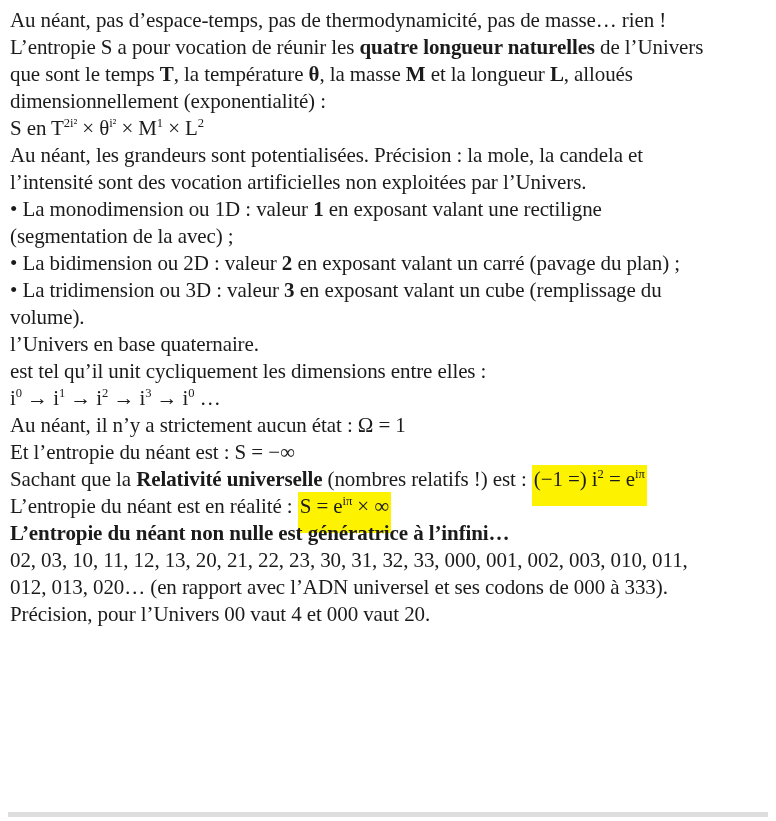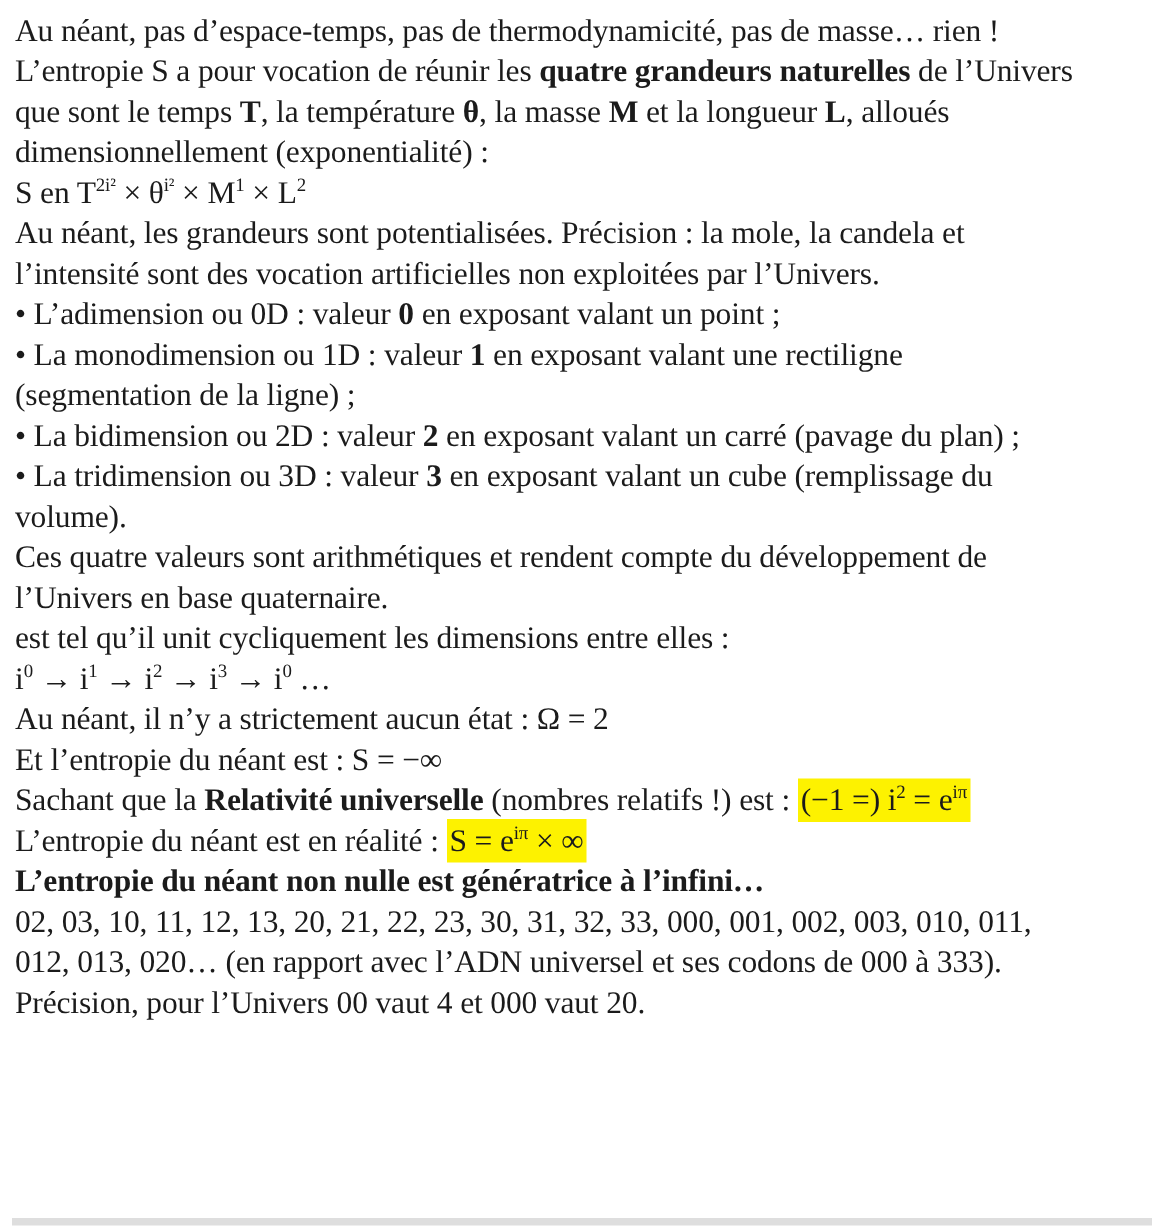--- a/index.html
+++ b/index.html
@@ -17,50 +17,48 @@
     font-size:21px;
     line-height:27px;
     height:27px;
     white-space:nowrap;
     letter-spacing:-0.1px;
   }
   .line.center { text-align:left; }
   .b { font-weight:bold; }
   sup { font-size:60%; line-height:0; }
   sub { font-size:60%; line-height:0; }
-  .hl { background:var(--hl); padding:2px 2px 3px 2px; }
+  .hl { background:var(--hl); padding:2px 2px 15px 2px; }
   .bottom-strip {
     position:absolute;
     left:8px; right:8px; bottom:4px; height:5px;
     background:#dedede;
   }
 </style>
 </head>
 <body>
 
 <div class="page">
   <div class="doc">
       <div class="line"><span>Au néant, pas d’espace-temps, pas de thermodynamicité, pas de masse… rien !</span></div>
-      <div class="line"><span>L’entropie S a pour vocation de réunir les </span><span class="b">quatre grandeurs naturelles</span><span> de l’Univers</span></div>
+      <div class="line"><span>L’entropie S a pour vocation de réunir les </span><span class="b">quatre longueur naturelles</span><span> de l’Univers</span></div>
       <div class="line"><span>que sont le temps </span><span class="b">T</span><span>, la température </span><span class="b">θ</span><span>, la masse </span><span class="b">M</span><span> et la longueur </span><span class="b">L</span><span>, alloués</span></div>
       <div class="line"><span>dimensionnellement (exponentialité) :</span></div>
       <div class="line center"><span>S en T</span><sup>2i²</sup><span> ×  θ</span><sup>i²</sup><span> × M</span><sup>1</sup><span> × L</span><sup>2</sup></div>
       <div class="line"><span>Au néant, les grandeurs sont potentialisées. Précision : la mole, la candela et</span></div>
       <div class="line"><span>l’intensité sont des vocation artificielles non exploitées par l’Univers.</span></div>
-      <div class="line"><span>• L’adimension ou 0D : valeur </span><span class="b">0</span><span> en exposant valant un point ;</span></div>
       <div class="line"><span>• La monodimension ou 1D : valeur </span><span class="b">1</span><span> en exposant valant une rectiligne</span></div>
-      <div class="line"><span>(segmentation de la ligne) ;</span></div>
+      <div class="line"><span>(segmentation de la avec) ;</span></div>
       <div class="line"><span>• La bidimension ou 2D : valeur </span><span class="b">2</span><span> en exposant valant un carré (pavage du plan) ;</span></div>
       <div class="line"><span>• La tridimension ou 3D : valeur </span><span class="b">3</span><span> en exposant valant un cube (remplissage du</span></div>
       <div class="line"><span>volume).</span></div>
-      <div class="line"><span>Ces quatre valeurs sont arithmétiques et rendent compte du développement de</span></div>
       <div class="line"><span>l’Univers en base quaternaire.</span></div>
       <div class="line"><span>est tel qu’il unit cycliquement les dimensions entre elles :</span></div>
       <div class="line center"><span>i</span><sup>0</sup><span> → i</span><sup>1</sup><span> → i</span><sup>2</sup><span> → i</span><sup>3</sup><span> → i</span><sup>0</sup><span> …</span></div>
-      <div class="line"><span>Au néant, il n’y a strictement aucun état : Ω = 2</span></div>
+      <div class="line"><span>Au néant, il n’y a strictement aucun état : Ω = 1</span></div>
       <div class="line"><span>Et l’entropie du néant est : S = −∞</span></div>
       <div class="line"><span>Sachant que la </span><span class="b">Relativité universelle</span><span> (nombres relatifs !) est : </span><span class="hl"><span>(−1 =) i</span><sup>2</sup><span> = e</span><sup>iπ</sup></span></div>
       <div class="line"><span>L’entropie du néant est en réalité : </span><span class="hl"><span>S = e</span><sup>iπ</sup><span> × ∞</span></span></div>
       <div class="line"><span class="b">L’entropie du néant non nulle est génératrice à l’infini…</span></div>
       <div class="line"><span>02, 03, 10, 11, 12, 13, 20, 21, 22, 23, 30, 31, 32, 33, 000, 001, 002, 003, 010, 011,</span></div>
       <div class="line"><span>012, 013, 020… (en rapport avec l’ADN universel et ses codons de 000 à 333).</span></div>
       <div class="line"><span>Précision, pour l’Univers 00 vaut 4 et 000 vaut 20.</span></div>
     </div>
   <div class="bottom-strip"></div>
 </div>

